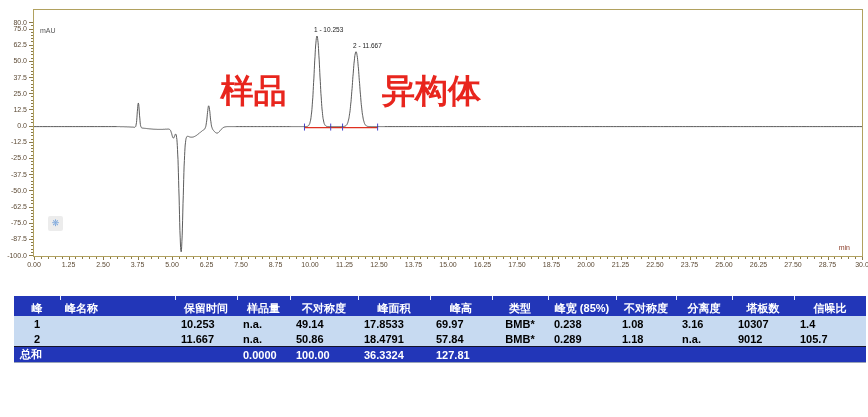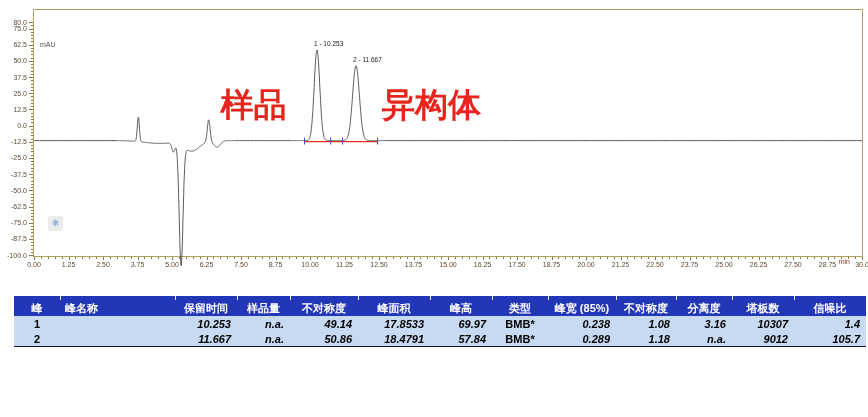--- a/index.html
+++ b/index.html
@@ -8,21 +8,21 @@
   
   #panel{position:absolute;left:33px;top:9px;width:830px;height:248px;
          border:1px solid #b1a15f;background:#fff;box-sizing:border-box;}
   #titlebar{position:relative;height:13px;border-bottom:1px solid #d6cc9d;background:#fbfbf4;
             font-size:8px;color:#3a3a3a;line-height:13px;white-space:nowrap;}
   #titlebar .tl{position:absolute;left:3px;top:0;display:flex;align-items:center;gap:3px;}
   #titlebar .tc{position:absolute;left:0;right:0;top:0;text-align:center;}
   #titlebar .tr{position:absolute;right:4px;top:0;}
   .doc-ico{display:inline-block;width:7px;height:9px;background:#dfe9fb;border:1px solid #5b79c0;
            box-sizing:border-box;margin-top:1px;}
-  #plot{position:absolute;left:0;top:27px;width:828px;height:233px;}
+  #plot{position:absolute;left:0;top:13px;width:828px;height:233px;}
   #plot svg{display:block;}
   #watermark{position:absolute;left:14px;top:206px;width:15px;height:15px;background:#ececec;
              border-radius:2px;color:#7ba7dd;font-size:9px;line-height:15px;text-align:center;}
   
   #yaxis{position:absolute;left:0;top:22px;width:33px;height:236px;}
   #xaxis{position:absolute;left:34px;top:257px;width:832px;height:14px;}
   .ytick{position:absolute;right:0;height:1px;background:#8a7a4a;}
   .xtick{position:absolute;top:0;width:1px;background:#8a7a4a;}
   .ylab{position:absolute;right:6px;font-size:7px;color:#5c4a35;line-height:8px;}
   .xlab{position:absolute;top:4px;font-size:7px;color:#5c4a35;white-space:nowrap;}
@@ -31,21 +31,21 @@
   #topstrip{position:relative;height:4px;background:#2236b8;}
   #topstrip .sep{position:absolute;top:0;width:1px;height:4px;background:#e8eefc;}
   table{border-collapse:collapse;table-layout:fixed;width:852px;font-size:11px;font-weight:bold;}
   thead td{background:#2236b8;color:#fff;text-align:center;padding:0 5px;}
   thead tr.h1 td{height:16px;vertical-align:bottom;}
   thead tr.h2 td{height:14px;vertical-align:top;border-bottom:1px solid #14142a;}
   tbody td{background:#c7daf1;color:#000;height:15px;padding:0 6px;}
   tbody tr.last td{border-bottom:1px solid #14142a;}
   tfoot td{background:#2236b8;color:#fff;height:15px;padding:0 6px;}
   tfoot tr.lastsum td{border-bottom:1px solid #9aa4b8;}
-  td.al{text-align:left;} td.ar{text-align:right;font-style:italic;} td.ac{text-align:center;}
+  td.al{text-align:left;} td.ar{} td.ac{text-align:center;}
 </style>
 </head>
 <body>
 
 <div id="stage">
 
   <div id="panel">
     <div id="plot">
       <svg id="chart" width="828" height="233" xmlns="http://www.w3.org/2000/svg">
           <line x1="270.48" y1="104.55555555555554" x2="343.62" y2="104.55555555555554" stroke="#e03020" stroke-width="1.2"></line>
@@ -379,17 +379,31 @@
             <td class="ar">57.84</td>
             <td class="ac">BMB*</td>
             <td class="ar">0.289</td>
             <td class="ar">1.18</td>
             <td class="ar">n.a.</td>
             <td class="ar">9012</td>
             <td class="ar">105.7</td>
           </tr>
         </tbody>
       <tfoot id="tfoot">
+          <tr class="lastsum">
+            <td class="al" colspan="2">总和</td>
+            <td class="ar"></td>
+            <td class="ar">0.0000</td>
+            <td class="ar">100.00</td>
+            <td class="ar">36.3324</td>
+            <td class="ar">127.81</td>
+            <td class="ac"></td>
+            <td class="ar"></td>
+            <td class="ar"></td>
+            <td class="ar"></td>
+            <td class="ar"></td>
+            <td class="ar"></td>
+          </tr>
         </tfoot>
     </table>
   </div>
 
 </div>
 
 </body></html>

